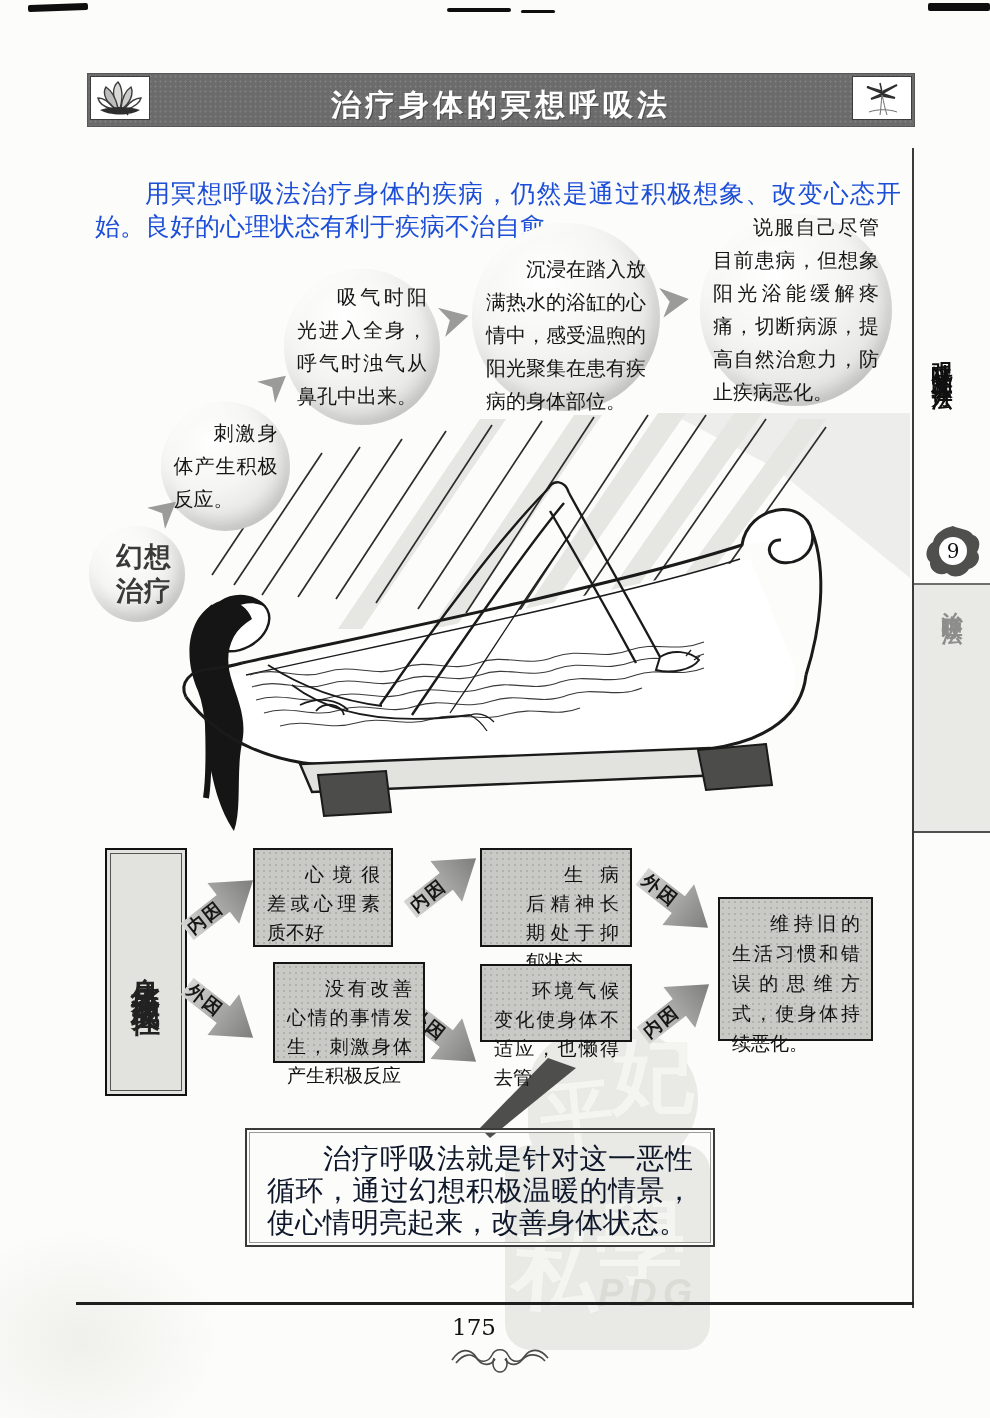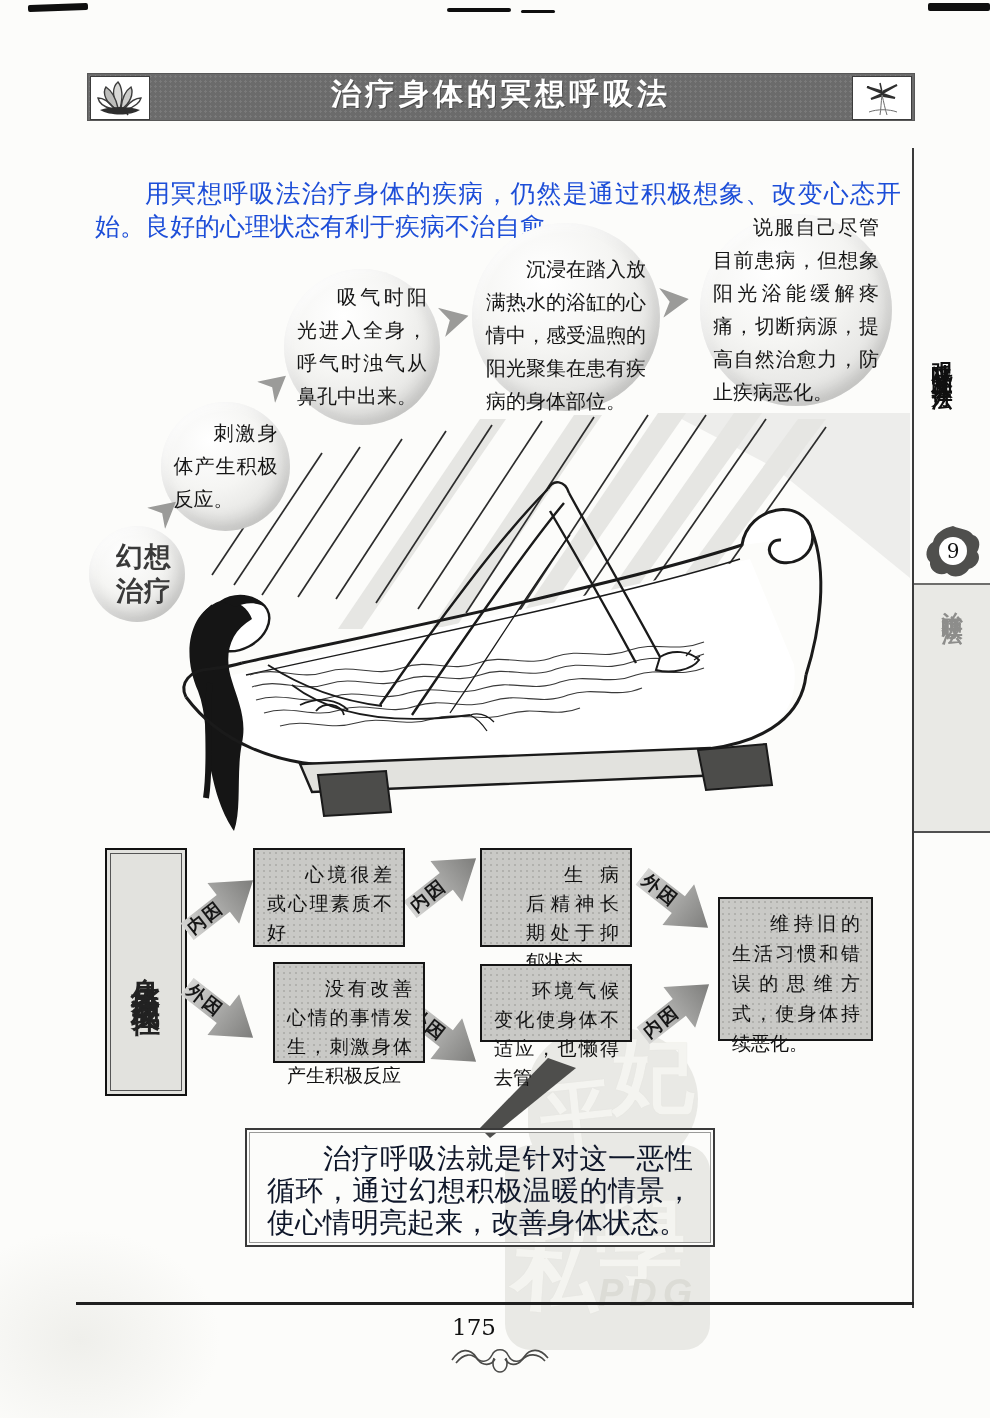--- a/index.html
+++ b/index.html
@@ -7,26 +7,26 @@
     width:990px;height:1418px;position:relative;overflow:hidden;
     background:#fcfcfa;
     font-family:"Liberation Sans","DejaVu Sans",sans-serif;
     color:#1c1c1c;
   }
   .abs{position:absolute;}
   
   .dash{position:absolute;background:#0e0e0e;border-radius:2px;}
   
   .header-bar{
-    position:absolute;left:88px;top:74px;width:826px;height:46px;
+    position:absolute;left:88px;top:74px;width:826px;height:52px;
     background:#6b6b6b;
     background-image:radial-gradient(rgba(255,255,255,0.10) 1px, transparent 1.3px);
     background-size:5px 5px;
     box-shadow:0 0 0 1px #585858;
-    display:flex;align-items:flex-start;justify-content:center;
+    display:flex;align-items:flex-end;justify-content:center;
   }
   .header-title{
     color:#ffffff;font-weight:bold;font-size:30px;letter-spacing:4px;
     text-shadow:1px 1px 0 #4a4a4a;
   }
   .corner-box{
     position:absolute;top:2px;width:58px;height:42px;background:#fff;
     border:1px solid #3c3c3c;display:flex;align-items:center;justify-content:center;
   }
   .corner-box.left{left:2px;}
@@ -296,21 +296,21 @@
 <div class="barrow down" style="left:401px;top:1008px;">
   <span class="barrow-label">外因</span>
 </div>
 <div class="barrow down" style="left:633px;top:874px;">
   <span class="barrow-label">外因</span>
 </div>
 <div class="barrow up" style="left:634px;top:982px;">
   <span class="barrow-label">内因</span>
 </div>
 
-<div class="fbox" style="left:253px;top:848px;width:152px;height:99px;">心境很差或心理素质不好</div>
+<div class="fbox" style="left:253px;top:848px;width:140px;height:99px;">心境很差或心理素质不好</div>
 <div class="fbox" style="left:480px;top:848px;width:152px;height:99px;padding-left:44px;">生病后精神长期处于抑郁状态</div>
 <div class="fbox" style="left:253px;top:962px;width:152px;height:101px;margin-left:20px;">没有改善心情的事情发生，刺激身体产生积极反应</div>
 <div class="fbox" style="left:480px;top:964px;width:152px;height:78px;">环境气候变化使身体不适应，也懒得去管</div>
 <div class="fbox" style="left:718px;top:897px;width:155px;height:144px;line-height:30px;font-family:Liberation Serif, serif;">维持旧的生活习惯和错误的思维方式，使身体持续恶化。</div>
 
 <svg class="abs" style="left:478px;top:1058px;z-index:2;" width="102" height="82" viewBox="0 0 102 82">
   <polygon points="70,0 98,10 12,80 2,70" fill="#4e4e4c"></polygon>
 </svg>
 
 <div class="note-box">

